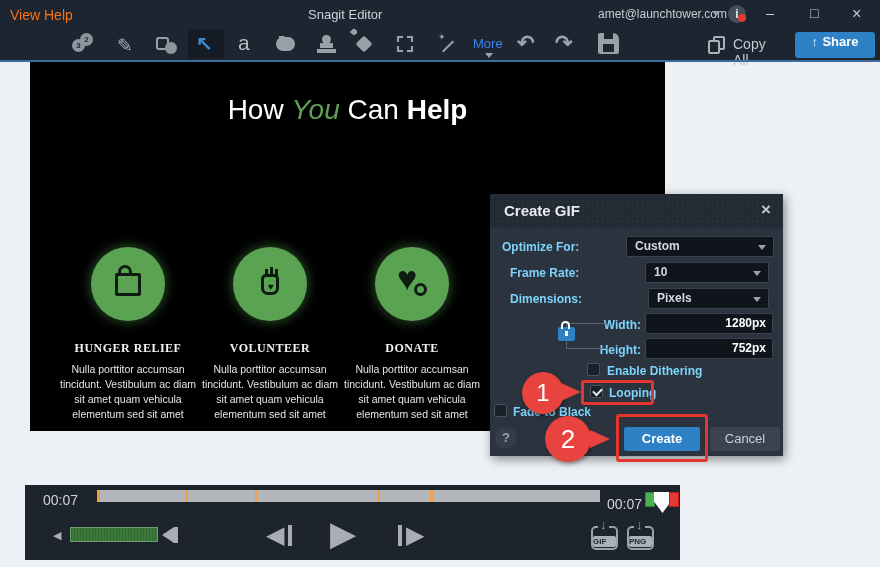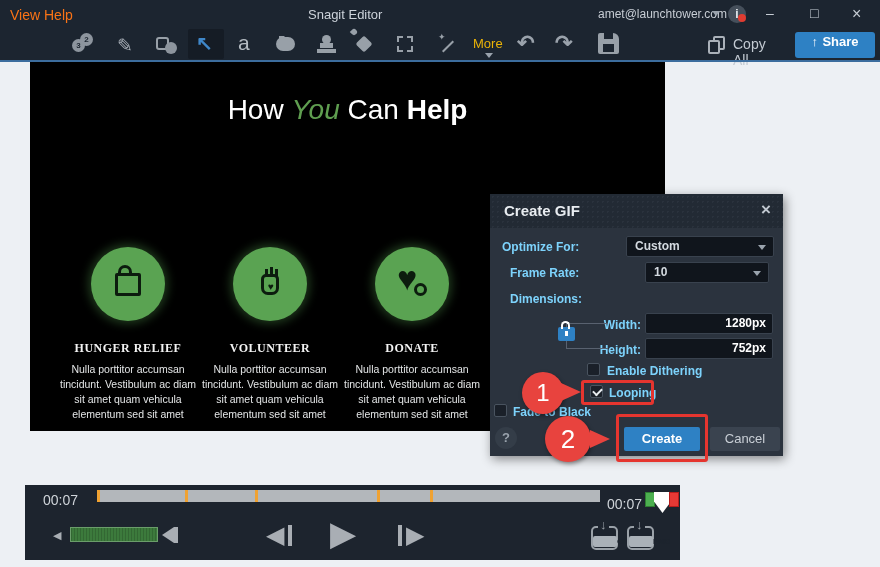--- a/index.html
+++ b/index.html
@@ -30,21 +30,21 @@
   .bubble { width:19px; height:14px; background:#98a0a8; border-radius:7px; }
   .bubble-tail { width:0; height:0; border-left:6px solid #98a0a8; border-bottom:6px solid transparent; left:3px; bottom:-5px; }
   .stamp-top { width:9px; height:9px; border-radius:50%; background:#98a0a8; left:5px; top:0; }
   .stamp-mid { width:13px; height:5px; background:#98a0a8; left:3px; top:8px; }
   .stamp-base { width:19px; height:4px; background:#98a0a8; left:0; top:14px; }
   .fill-sq { width:12px; height:12px; background:#98a0a8; transform:rotate(45deg); border-radius:2px; left:2px; top:3px; }
   .fill-drop { width:6px; height:6px; border-radius:50% 50% 50% 0; background:#98a0a8; transform:rotate(45deg); right:-1px; bottom:0; }
   .select-sq { width:16px; height:16px; border:2px dashed #98a0a8; }
   .wand-stick { width:2px; height:15px; background:#98a0a8; transform:rotate(45deg); left:9px; top:5px; }
   .wand-star { color:#98a0a8; font-size:9px; left:0px; top:-2px; }
-  .more-label { font-size:13px; color:#eab308; }
+  .more-label { font-size:13px; color:#3b82f6; }
   .undo-glyph { font-size:21px; font-weight:bold; color:#9aa2ab; }
   .floppy { width:21px; height:21px; background:#98a0a8; border-radius:2px 6px 2px 2px; }
   .floppy-label { width:11px; height:8px; background:#1c2530; left:5px; bottom:2px; }
   .floppy-shutter { width:9px; height:6px; background:#1c2530; left:6px; top:0; }
   .copy-icon { width:12px; height:14px; border:2px solid #aab1b9; border-radius:2px; }
   .copy-icon2 { width:12px; height:14px; border:2px solid #aab1b9; border-radius:2px; background:#1c2530; left:-5px; top:4px; }
   .copyall-label { font-size:14px; color:#c3cad2; }
   .share-btn { left:795px; top:32px; width:80px; height:26px; background:#2e81c4; border-radius:3px; color:#fff; text-align:center; cursor:pointer; }
   .share-arrow { font-size:13px; color:#fff; }
   .share-label { font-size:13px; font-weight:bold; color:#fff; }
@@ -99,21 +99,21 @@
   .vol-arrow { font-size:11px; color:#a9aeb4; }
   .vol-bar { left:45px; top:42px; width:88px; height:15px; background:#3c7a3c; border:1px solid #6a9d6a; background-image:repeating-linear-gradient(90deg, rgba(0,0,0,.15) 0 1px, transparent 1px 3px); }
   .speaker-tri { width:0; height:0; border-top:8px solid transparent; border-bottom:8px solid transparent; border-right:12px solid #a9aeb4; }
   .speaker-bar { width:4px; height:16px; background:#a9aeb4; left:12px; top:0; }
   .pf-glyph { font-size:24px; color:#a9aeb4; line-height:24px; }
   .pf-bar { width:4px; height:21px; background:#a9aeb4; }
   .play-glyph { font-size:34px; color:#a9aeb4; line-height:34px; }
   .exp-btn { width:27px; height:30px; cursor:pointer; }
   .exp-box { position:absolute; left:0; bottom:0; width:27px; height:24px; border:2px solid #9aa1a8; border-radius:5px; }
   .exp-arrow { position:absolute; left:7px; top:-3px; font-size:13px; font-weight:bold; color:#9aa1a8; background:#1d242e; padding:0 2px; }
-  .exp-label { position:absolute; left:2px; bottom:3px; width:23px; background:#aab1b8; border-radius:2px; color:#1d242e; font-size:8px; font-weight:bold; text-align:left; line-height:11px;padding-left:24px; }
+  .exp-label { position:absolute; left:2px; bottom:3px; width:23px; background:#aab1b8; border-radius:2px; color:#1d242e; font-size:8px; font-weight:bold; text-align:left; line-height:11px; }
 </style>
 </head>
 <body>
 
 <div class="abs titlebar">
   <span class="abs menu-item" style="left:10px">View</span>
   <span class="abs menu-item" style="left:44px">Help</span>
   <span class="abs app-title" style="left:308px">Snagit Editor</span>
   <span class="abs account" style="left:598px">amet@launchtower.com</span>
   <span class="abs caret-down" style="left:712px;top:11px"></span>
@@ -229,20 +229,23 @@
   </div>
   <span class="abs dlg-label" style="left:12px;top:46px">Optimize For:</span>
   <div class="abs dropdown" style="left:136px;top:42px;width:148px">
     <span>Custom</span><span class="dd-caret"></span>
   </div>
   <span class="abs dlg-label" style="left:20px;top:72px">Frame Rate:</span>
   <div class="abs dropdown" style="left:155px;top:68px;width:124px">
     <span>10</span><span class="dd-caret"></span>
   </div>
   <span class="abs dlg-label" style="left:20px;top:98px">Dimensions:</span>
+  <div class="abs dropdown" style="left:158px;top:94px;width:121px">
+    <span>Pixels</span><span class="dd-caret"></span>
+  </div>
   <span class="abs dlg-label" style="left:105px;top:124px;width:46px;text-align:right">Width:</span>
   <div class="abs dlg-input" style="left:155px;top:119px;width:128px">1280px</div>
   <span class="abs dlg-label" style="left:100px;top:149px;width:51px;text-align:right">Height:</span>
   <div class="abs dlg-input" style="left:155px;top:144px;width:128px">752px</div>
 
   <span class="abs checkbox" style="left:97px;top:169px"></span>
   <span class="abs dlg-label" style="left:117px;top:170px">Enable Dithering</span>
   <span class="abs checkbox checked" style="left:100px;top:191px"></span>
   <span class="abs dlg-label" style="left:119px;top:192px">Looping</span>
   <span class="abs checkbox" style="left:4px;top:210px"></span>

